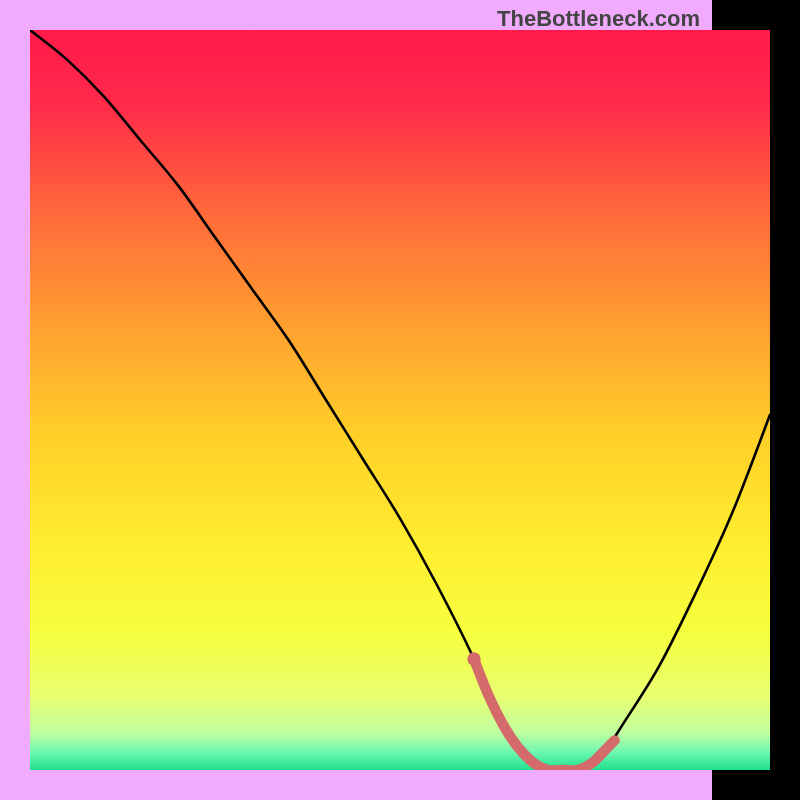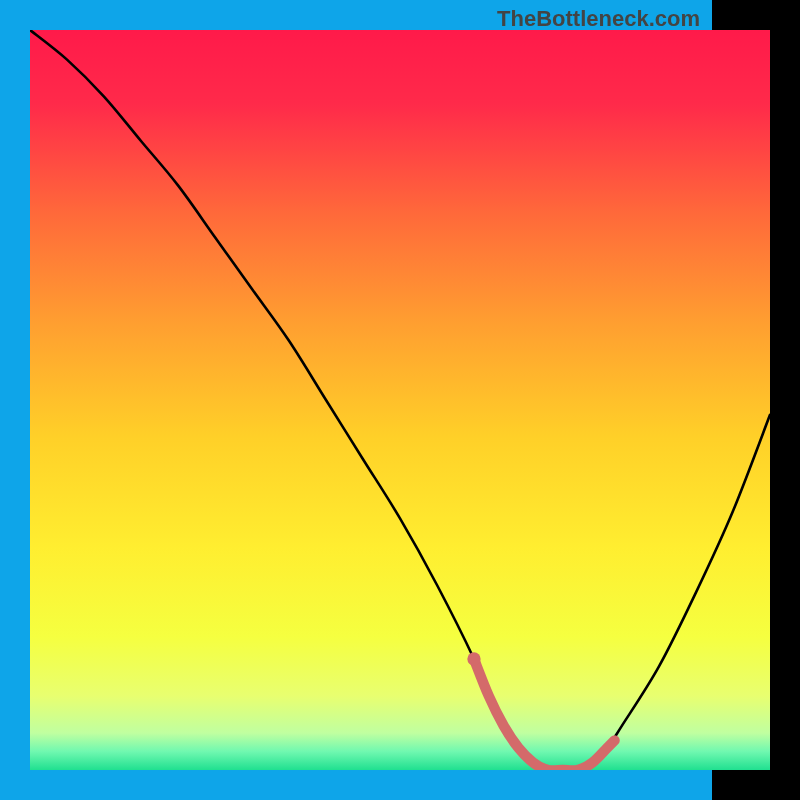--- a/index.html
+++ b/index.html
@@ -1,20 +1,20 @@
 <!DOCTYPE html>
 <html><head>
 <meta charset="utf-8">
 <style>
   * { margin: 0; padding: 0; box-sizing: border-box; }
   html, body { width: 800px; height: 800px; overflow: hidden; background: #000; }
   .container {
     width: 712px;
     height: 800px;
-    background: #0ea5e9;
+    background: #f0abfc;
     position: relative;
   }
   .watermark {
     position: absolute;
     top: 6px;
     right: 12px;
     color: #444;
     font-family: Arial, Helvetica, sans-serif;
     font-size: 22px;
     font-weight: 600;

